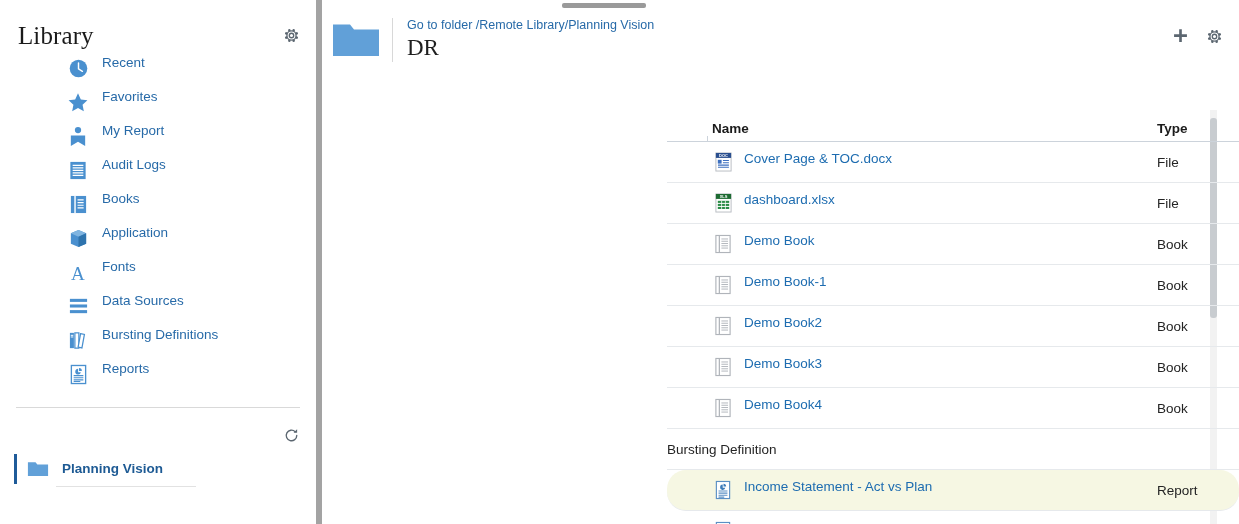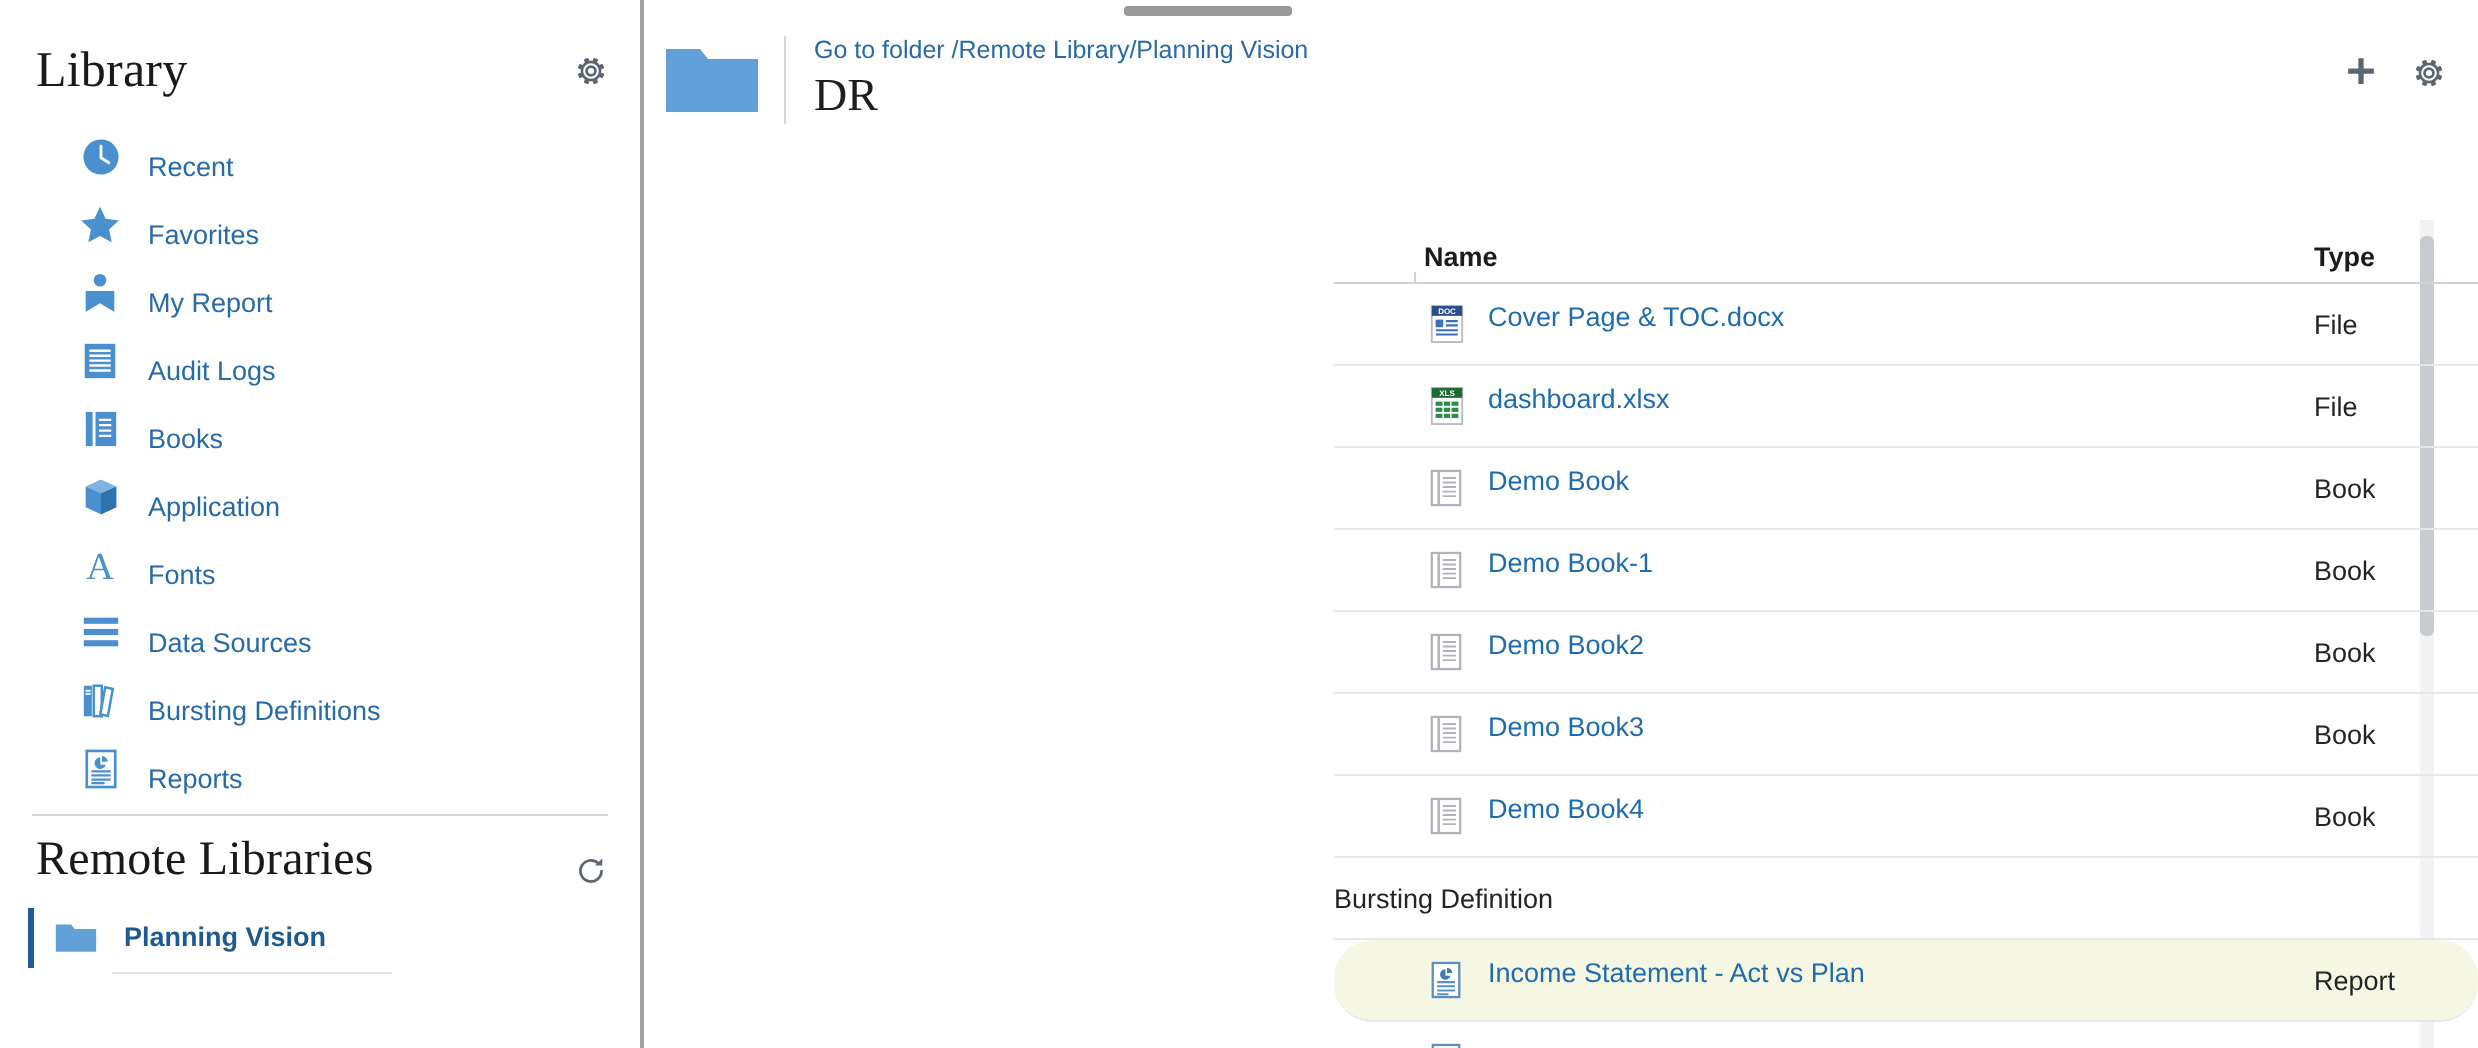--- a/index.html
+++ b/index.html
@@ -9,21 +9,21 @@
     font-family:"Liberation Sans", sans-serif;
     overflow:hidden;
     position:relative;
     -webkit-font-smoothing:antialiased;
   }
   .app{position:absolute;inset:0;display:flex;}
 
   
   .sidebar{
     width:322px;height:524px;flex:0 0 322px;
-    border-right:2px solid #a3a3a3;
+    border-right:6px solid #a3a3a3;
     box-sizing:border-box;
     position:relative;
     background:#fff;
     overflow:hidden;
   }
   .side-head{
     position:relative;
     height:52px;
     display:flex;align-items:flex-end;
     padding:0 18px 4px 18px;
@@ -36,22 +36,22 @@
   }
   .side-head-action{
     position:absolute;right:14px;bottom:6px;
     width:22px;height:22px;display:flex;align-items:center;justify-content:center;
     cursor:pointer;
   }
   .side-head-action svg{display:block;}
 
   .nav{padding:4px 0 0 0;}
   .nav-item{
-    height:34px;display:flex;align-items:flex-end;
-    padding-left:38px;cursor:pointer;box-sizing:border-box;
+    height:34px;display:flex;align-items:flex-start;
+    padding-left:38px;cursor:pointer;box-sizing:border-box;margin-left:28px;
   }
   .nav-ico{
     width:24px;height:24px;flex:0 0 24px;
     display:flex;align-items:center;justify-content:center;
     margin-right:12px;
   }
   .nav-ico svg{display:block;}
   .nav-label{
     font-size:13.5px;color:#276aa8;line-height:1;
   }
@@ -287,21 +287,20 @@
             </svg>
         </span>
         <span class="nav-label">Reports</span>
       </div>
 
     </div>
 
     <div class="side-divider"></div>
 
     <div class="side-head2">
-      <div class="side-title">Remote Libraries</div>
       <div class="side-head-action">
         <span>
           <svg width="17" height="17" viewBox="0 0 20 20">
               <path d="M16.2 10a6.2 6.2 0 11-1.9-4.5" stroke="#5b6670" stroke-width="1.6" fill="none" stroke-linecap="round"></path>
               <path fill="#5b6670" d="M16.6 2.6v4.2h-4.2z"></path>
             </svg>
         </span>
       </div>
     </div>
 

